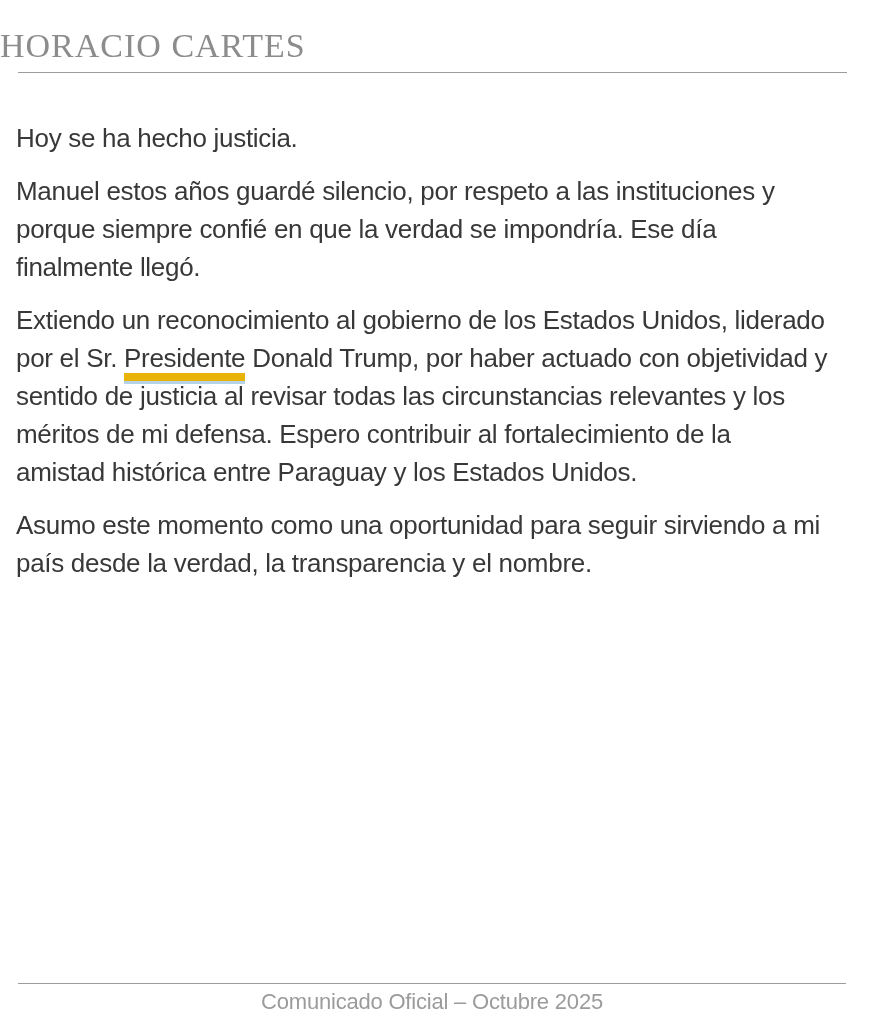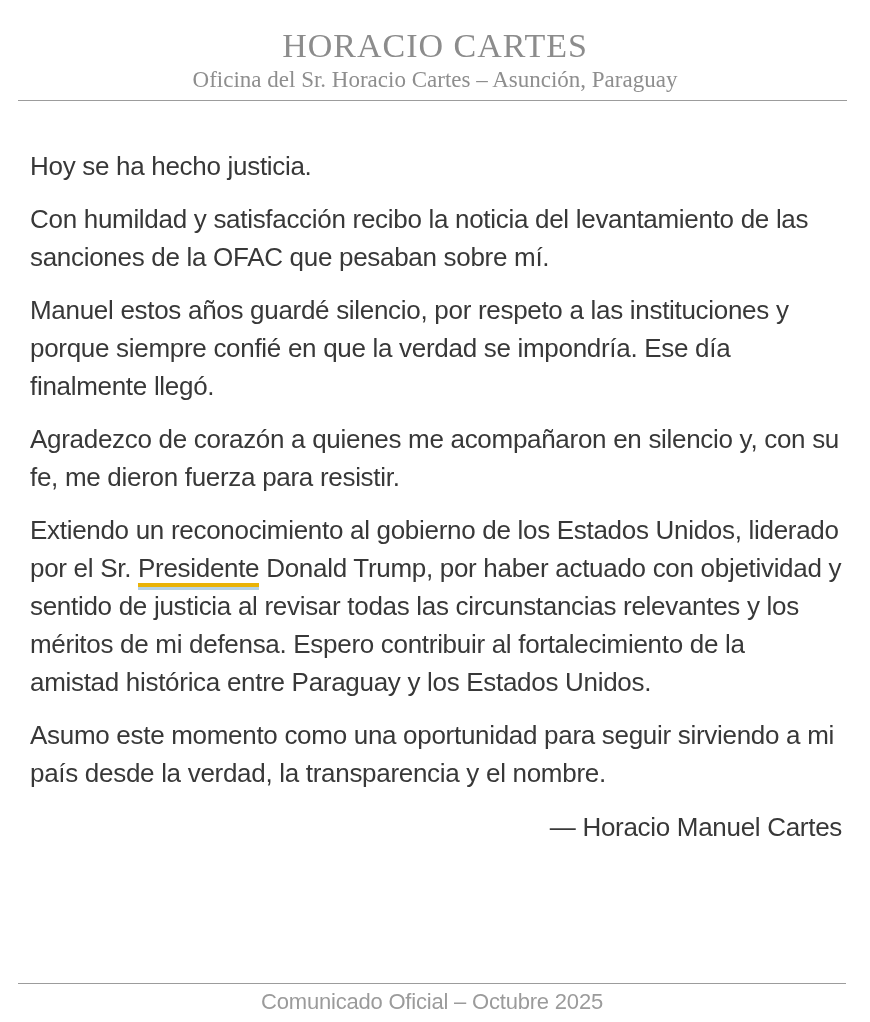--- a/index.html
+++ b/index.html
@@ -6,21 +6,21 @@
   .page {
     position: relative;
     width: 870px;
     height: 1022px;
     background: #ffffff;
     overflow: hidden;
     font-family: "Liberation Sans", sans-serif;
   }
   .letterhead {
     padding-top: 26px;
-    text-align: center;
+    text-align: left;
     font-family: "Liberation Serif", serif;
     color: #8c8c8c;
   }
   .letterhead-title {
     margin: 0;
     font-size: 34px;
     font-weight: 400;
     line-height: 40px;
     letter-spacing: 1px;
     color: #8c8c8c;
@@ -32,32 +32,32 @@
     color: #8e8e8e;
   }
   .header-divider {
     border: none;
     border-top: 1px solid #9c9c9c;
     margin: 6px 23px 0 18px;
     height: 0;
   }
   .statement {
     margin-top: 46px;
-    padding: 0 28px 0 30px;
+    padding: 0 28px 0 16px;
     color: #383838;
     font-size: 26px;
     line-height: 38px;
     letter-spacing: -0.3px;
   }
   .statement p {
     margin: 0 0 15px 0;
     white-space: pre-line;
   }
   .spellcheck-underline {
-    border-bottom: 4px solid #eab308;
+    border-bottom: 8px solid #eab308;
     box-shadow: 0 3px 0 0 #b6d2e6;
   }
   .signature {
     margin-top: 16px;
     padding: 0 28px 0 18px;
     text-align: right;
     color: #383838;
     font-size: 26px;
     line-height: 38px;
     letter-spacing: -0.3px;
@@ -79,42 +79,36 @@
     letter-spacing: -0.2px;
   }
 </style>
 </head>
 <body>
 
 <div class="page">
 
   <div class="letterhead">
     <h1 class="letterhead-title">HORACIO CARTES</h1>
-    <div class="letterhead-subtitle">Oficina del Sr. Horacio Cartes – Asunción, Paraguay</div>
   </div>
 
   <hr class="header-divider">
 
   <div class="statement">
     <p>Hoy se ha hecho justicia.</p>
-    <p>Con humildad y satisfacción recibo la noticia del levantamiento de las
-sanciones de la OFAC que pesaban sobre mí.</p>
     <p>Manuel estos años guardé silencio, por respeto a las instituciones y
 porque siempre confié en que la verdad se impondría. Ese día
 finalmente llegó.</p>
-    <p>Agradezco de corazón a quienes me acompañaron en silencio y, con su
-fe, me dieron fuerza para resistir.</p>
     <p><span>Extiendo un reconocimiento al gobierno de los Estados Unidos, liderado
 por el Sr. </span><span class="spellcheck-underline">Presidente</span><span> Donald Trump, por haber actuado con objetividad y
 sentido de justicia al revisar todas las circunstancias relevantes y los
 méritos de mi defensa. Espero contribuir al fortalecimiento de la
 amistad histórica entre Paraguay y los Estados Unidos.</span></p>
     <p>Asumo este momento como una oportunidad para seguir sirviendo a mi
 país desde la verdad, la transparencia y el nombre.</p>
   </div>
 
-  <div class="signature">— Horacio Manuel Cartes</div>
 
   <div class="doc-footer">
     <span class="footer-text">Comunicado Oficial – Octubre 2025</span>
   </div>
 
 </div>
 
 </body></html>

